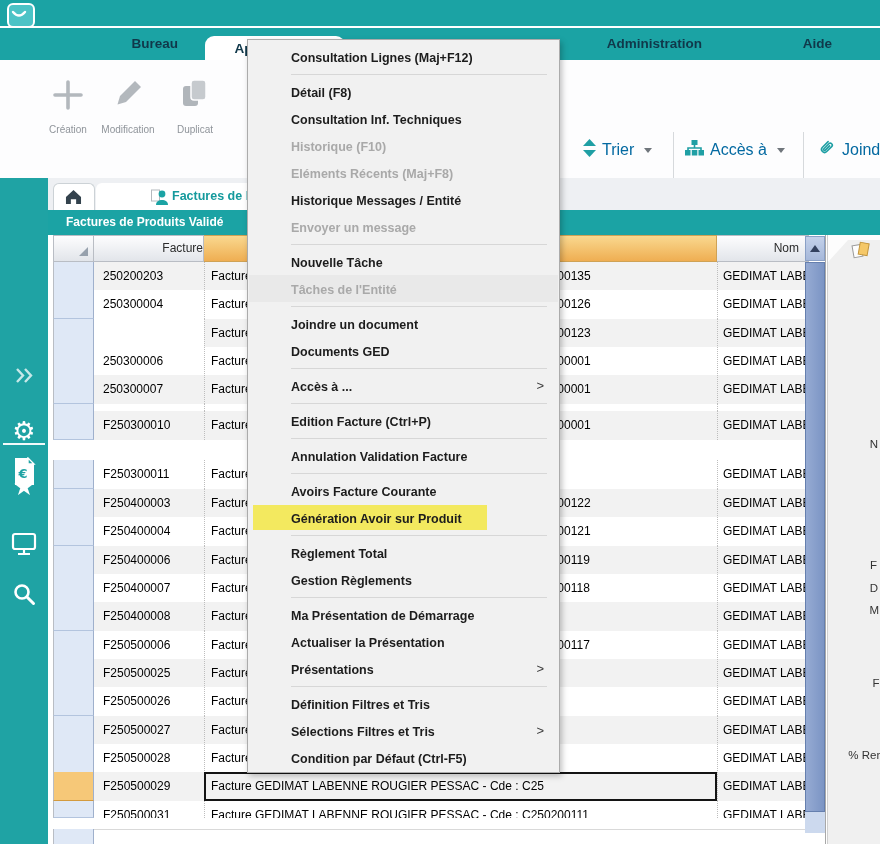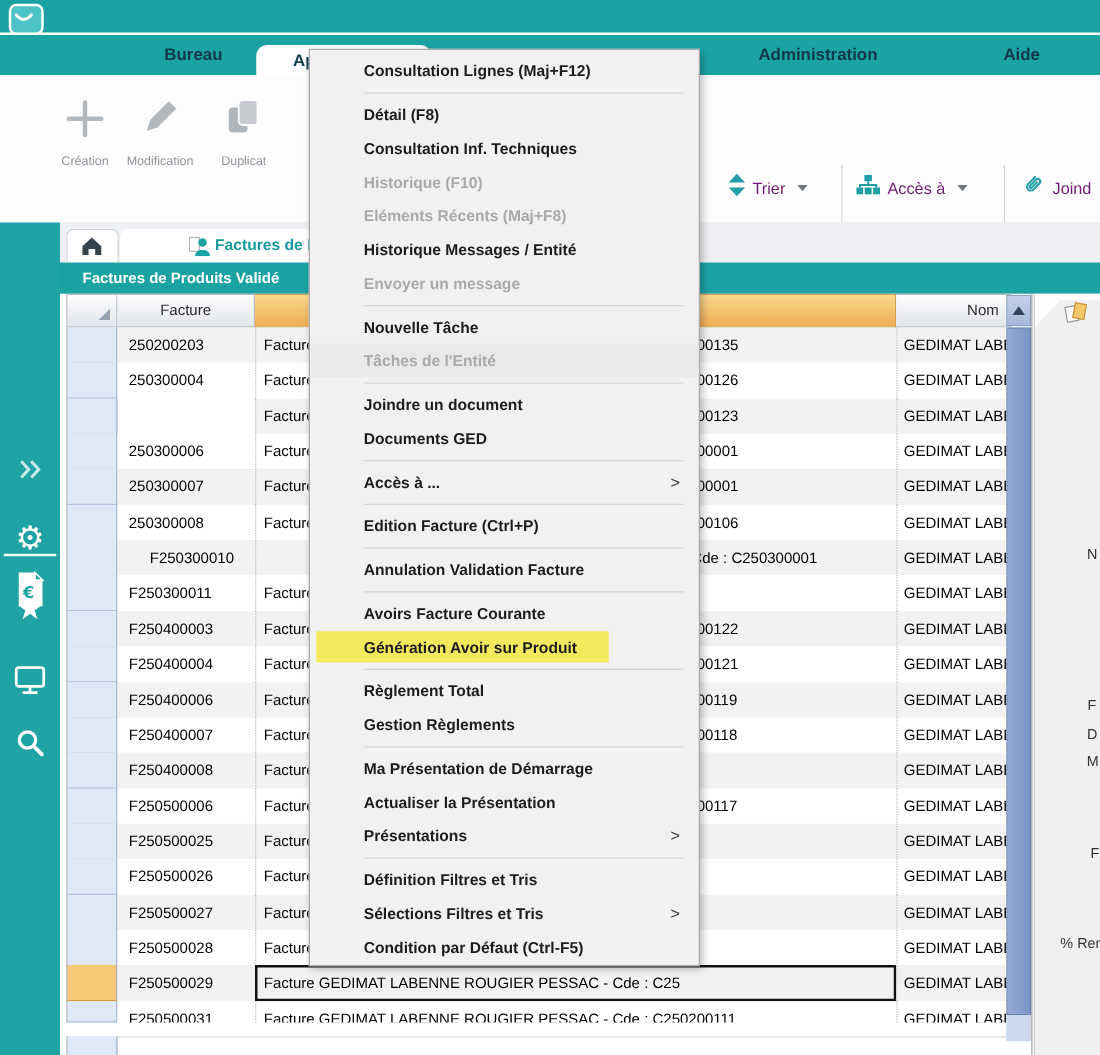--- a/index.html
+++ b/index.html
@@ -17,21 +17,21 @@
   .activetab{position:absolute;left:205px;top:36px;width:140px;height:24px;background:#fff;border-radius:9px 9px 0 0;
              text-align:center;line-height:26px;font-size:13.5px;font-weight:bold;color:#10384a;}
   
   .ribbon{position:absolute;left:0;top:60px;width:880px;height:118px;background:#fdfdfe;border-bottom:1px solid #e3e6e9;}
   .lbtn{position:absolute;top:12px;width:80px;height:60px;}
   .lbtn .ic{position:absolute;left:50%;transform:translateX(-50%);top:2px;}
   .lbtn .lb{position:absolute;left:50%;transform:translateX(-50%);top:50px;font-size:10px;color:#8f949a;white-space:nowrap;}
   .grplbl{position:absolute;top:148px;font-size:12px;color:#b4b9bf;}
   .vsep{position:absolute;top:72px;height:94px;width:1px;background:#d6d9dc;}
   .rbtn{position:absolute;display:flex;align-items:center;gap:6px;height:20px;}
-  .rbtn .tx{font-size:13px;color:#701a75;}
+  .rbtn .tx{font-size:16px;color:#0369a1;}
   .caret{width:0;height:0;border-left:4px solid transparent;border-right:4px solid transparent;border-top:5px solid #70767c;margin-left:4px;}
   
   .tabrow{position:absolute;left:48px;top:178px;width:832px;height:32px;background:#eef0f3;}
   .hometab{position:absolute;left:5px;top:5px;width:40px;height:27px;background:#fff;border:1px solid #ccd2d6;border-bottom:none;border-radius:6px 6px 0 0;}
   .hometab svg{position:absolute;left:11px;top:5px;}
   .doctab{position:absolute;left:48px;top:5px;width:200px;height:27px;background:#fff;border-radius:6px 0 0 0;}
   .doctab .dlbl{position:absolute;left:76px;top:6px;font-size:12.5px;font-weight:bold;color:#159a9d;white-space:nowrap;}
   .doctab svg{position:absolute;left:55px;top:5px;}
   .tealbar{position:absolute;left:48px;top:210px;width:832px;height:25px;background:#1ba3a4;}
   .tealbar .st{position:absolute;left:18px;top:0;line-height:25px;font-size:12px;font-weight:bold;color:#fff;white-space:nowrap;}
@@ -240,21 +240,21 @@
           <path d="M2 1h13l6 6v21H2z" fill="#fff"></path>
           <path d="M15 1l6 6h-6z" fill="#1fa3a4" stroke="#fff" stroke-width="1.4"></path>
           <text x="10" y="21" font-size="13" font-weight="bold" fill="#1fa3a4" text-anchor="middle" font-family="DejaVu Sans,sans-serif">€</text>
         </svg>
     </div>
   </div>
 
   <div class="hd first gray" style="left:53px;width:41px;" style2="">
     <span class="seltri"></span>
   </div>
-  <div class="hd gray" style="left:94px;width:110px;text-align:center;">Facture</div>
+  <div class="hd gray" style="left:94px;width:110px;text-align:right;">Facture</div>
   <div class="hd orange" style="left:204px;width:513px;"></div>
   <div class="hd gray" style="left:717px;width:92px;text-align:right;padding-right:9px;">Nom</div>
 
   <div class="sb-btn">
       <span class="tri"></span>
     </div>
   <div class="sb-track"></div>
   <div class="sb-thumb"></div>
 
   <div id="tbody">
@@ -286,21 +286,21 @@
         <div class="cell cfac">250300007</div>
         <div class="cell cdesc">Facture GEDIMAT LABENNE ROUGIER PESSAC - Cde : C250300001</div>
         <div class="cell cnom">GEDIMAT LABENNE</div>
       </div>
       <div class="trow odd" style="top: 404px; height: 29px;">
         <div class="cell csel"></div>
         <div class="cell cfac">250300008</div>
         <div class="cell cdesc">Facture GEDIMAT LABENNE ROUGIER PESSAC - Cde : C250200106</div>
         <div class="cell cnom">GEDIMAT LABENNE</div>
       </div>
-      <div class="trow even" style="top: 432px; height: 29px; text-align: center;">
+      <div class="trow even" style="top: 411px; height: 29px;">
         <div class="cell csel"></div>
         <div class="cell cfac">F250300010</div>
         <div class="cell cdesc">Facture GEDIMAT LABENNE ROUGIER PESSAC - Cde : C250300001</div>
         <div class="cell cnom">GEDIMAT LABENNE</div>
       </div>
       <div class="trow odd" style="top: 460px; height: 29px;">
         <div class="cell csel"></div>
         <div class="cell cfac">F250300011</div>
         <div class="cell cdesc">Facture GEDIMAT LABENNE ROUGIER PESSAC - Cde : C25</div>
         <div class="cell cnom">GEDIMAT LABENNE</div>

